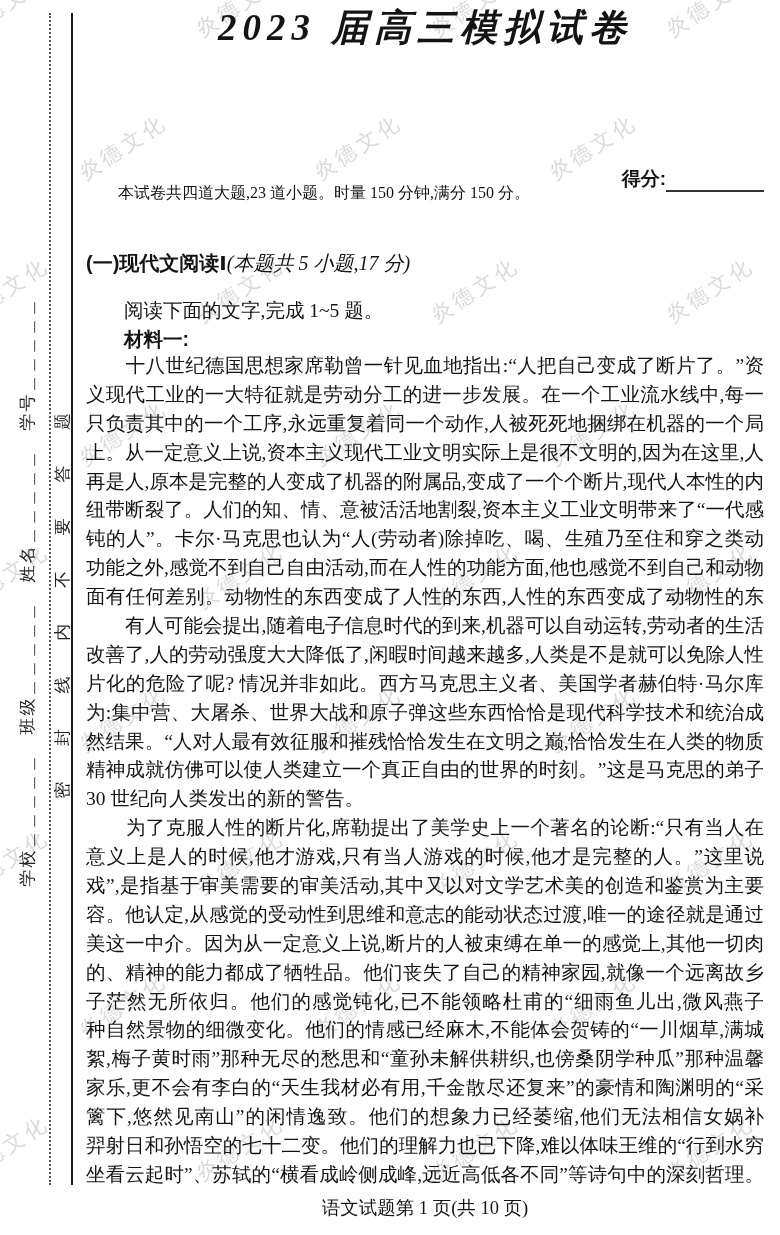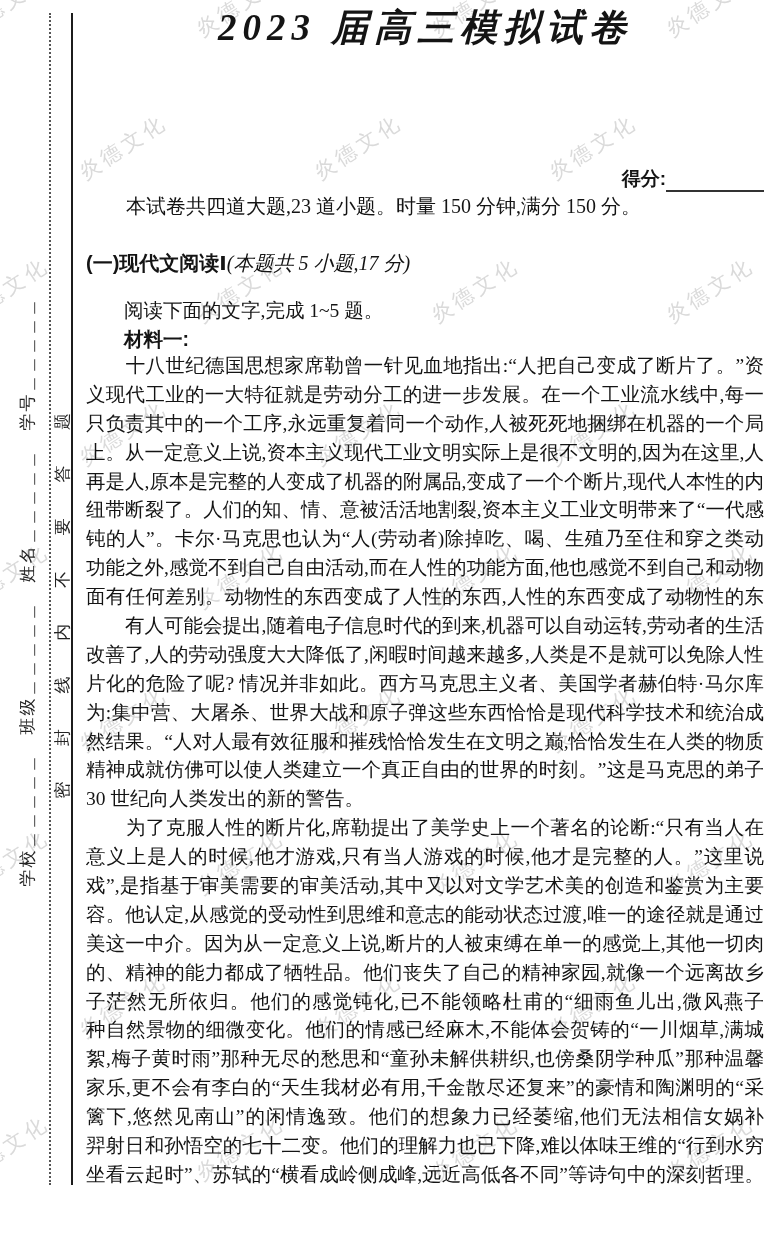--- a/index.html
+++ b/index.html
@@ -34,21 +34,21 @@
     top:3px;text-align:center;font-size:37px;font-weight:bold;font-style:italic;
     letter-spacing:6px;font-family:"Liberation Serif","DejaVu Serif",serif;
   }
   .subject{
     top:84px;text-align:center;font-size:40px;font-weight:bold;letter-spacing:10px;
     font-family:"Liberation Sans","DejaVu Sans",sans-serif;
   }
   .score-row{top:166px;text-align:right;font-size:19px;}
   .score-label{font-weight:bold;font-family:"Liberation Sans","DejaVu Sans",sans-serif;}
   .score-blank{display:inline-block;width:98px;border-bottom:2px solid #333;height:18px;vertical-align:bottom;}
-  .instructions{top:193px;font-size:20px;text-indent:2em;}
+  .instructions{top:183px;font-size:16px;text-indent:2em;}
   
   .h-bold{font-weight:bold;font-family:"Liberation Sans","DejaVu Sans",sans-serif;}
   .sec1{top:236px;font-size:19.5px;}
   .sec1sub{top:250px;font-size:20px;}
   .kai{font-weight:normal;font-style:italic;font-family:"Liberation Serif","DejaVu Serif",serif;}
   .prompt{top:297px;font-size:19.5px;padding-left:38px;}
   .material{top:326px;font-size:19.5px;padding-left:38px;}
   
   .article{top:352px;}
   .article .line{
@@ -155,14 +155,15 @@
       <div class="line">的、精神的能力都成了牺牲品。他们丧失了自己的精神家园,就像一个远离故乡的游</div>
       <div class="line">子茫然无所依归。他们的感觉钝化,已不能领略杜甫的“细雨鱼儿出,微风燕子斜”那</div>
       <div class="line">种自然景物的细微变化。他们的情感已经麻木,不能体会贺铸的“一川烟草,满城风</div>
       <div class="line">絮,梅子黄时雨”那种无尽的愁思和“童孙未解供耕织,也傍桑阴学种瓜”那种温馨的田</div>
       <div class="line">家乐,更不会有李白的“天生我材必有用,千金散尽还复来”的豪情和陶渊明的“采菊东</div>
       <div class="line">篱下,悠然见南山”的闲情逸致。他们的想象力已经萎缩,他们无法相信女娲补天、后</div>
       <div class="line">羿射日和孙悟空的七十二变。他们的理解力也已下降,难以体味王维的“行到水穷处,</div>
       <div class="line">坐看云起时”、苏轼的“横看成岭侧成峰,远近高低各不同”等诗句中的深刻哲理。心理</div>
     </div>
 
+  <div class="content footer">语文试题第 1 页(共 10 页)</div>
 
 </div>
 
 </body></html>

